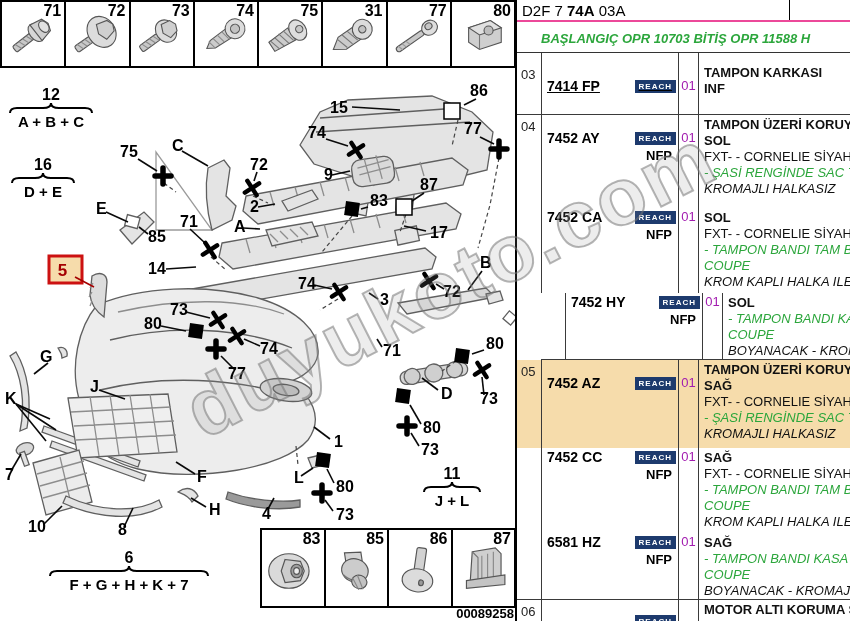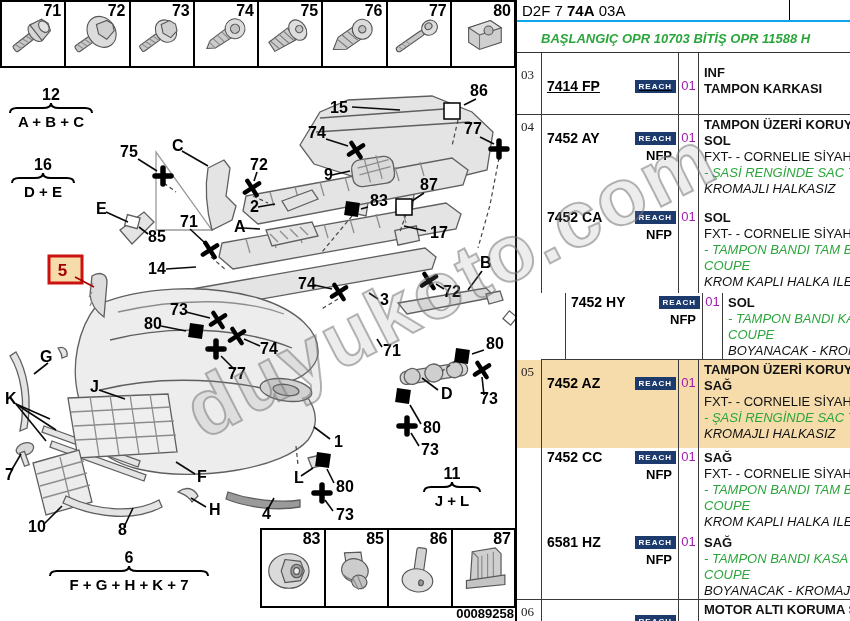--- a/index.html
+++ b/index.html
@@ -18,32 +18,32 @@
   #diagsvg{position:absolute;left:0;top:0;}
   #datecode{position:absolute;left:4px;top:628px;font-weight:bold;font-size:13px;}
   #docnum{position:absolute;left:428px;top:606px;width:86px;text-align:right;font-weight:bold;font-size:13px;}
   #watermark{position:absolute;left:170px;top:375px;width:600px;font-size:80px;font-weight:bold;
     letter-spacing:3px;transform:rotate(-27deg);transform-origin:left top;
     color:rgba(140,140,140,0.16);-webkit-text-stroke:2px rgba(120,120,120,0.55);
     pointer-events:none;z-index:40;}
   
   #ptable{position:absolute;left:515px;top:0;width:335px;height:621px;box-sizing:border-box;
           border-left:2px solid #000;background:#fff;overflow:hidden;}
-  .h1{height:22px;border-bottom:2px solid #0ea5e9;display:flex;box-sizing:border-box;}
+  .h1{height:22px;border-bottom:2px solid #ec4899;display:flex;box-sizing:border-box;}
   .h1 .c1{width:273px;border-right:1px solid #000;font-size:15px;padding:2px 0 0 5px;box-sizing:border-box;white-space:nowrap;}
   .h1 .c2{flex:1;}
   .h1 b{font-weight:bold;}
   .h2{height:31px;border-bottom:1px solid #333;box-sizing:border-box;color:#2ca63c;
       font-style:italic;font-weight:bold;font-size:13px;padding:9px 0 0 24px;white-space:nowrap;overflow:hidden;}
   .trow{display:grid;grid-template-columns:25px 137px 20px 1fr;}
   .trow > div{border-right:1px solid #3a3a3a;box-sizing:border-box;overflow:hidden;}
   .trow > div:last-child{border-right:none;}
   .trow.blockend > div{border-bottom:1px solid #3a3a3a;}
   .trow.hl > div{background:#f6dcab;}
-  .c-item{font-size:13px;color:#222;padding:4px 0 0 4px;font-family:Liberation Serif, serif;}
+  .c-item{font-size:13px;color:#222;padding:4px 0 0 4px;}
   .c-part{padding-left:0;}
   .partline{display:flex;justify-content:space-between;align-items:center;padding-left:5px;}
   .pn{font-weight:bold;font-size:14px;white-space:nowrap;}
   .reach{background:#1d3a6d;color:#fff;font-weight:bold;font-size:8px;letter-spacing:1px;
          padding:2px 4px 2px 4px;margin-right:2px;line-height:9px;}
   .nfp{text-align:right;font-weight:bold;font-size:13px;padding-right:6px;margin-top:2px;}
   .c-qty{font-size:13px;color:#a21caf;text-align:center;}
   .c-desc{padding:2px 0 0 5px;}
   .dl{font-size:13px;line-height:16px;white-space:nowrap;color:#111;}
   .dl.b{font-weight:bold;}
@@ -463,21 +463,21 @@
           <svg viewBox="0 0 64 64">
             <g transform="rotate(-33 32 32)" stroke="#555" stroke-width="1.2">
               <path d="M8 26 L34 24 L34 40 L8 38 Z" fill="#cccccc"></path>
               <path d="M10 25 l4 14 M16 25 l4 14 M22 24 l4 15 M28 24 l4 15" fill="none" stroke="#777"></path>
               <ellipse cx="42" cy="32" rx="9" ry="12" fill="#dedede"></ellipse>
               <circle cx="44" cy="32" r="4" fill="#c6c6c6"></circle>
             </g>
           </svg>
         </div>
         <div class="icell">
-          <span class="num">76</span>
+          <span class="num">31</span>
           <svg viewBox="0 0 64 64">
             <g transform="rotate(-35 32 32)" stroke="#555" stroke-width="1.2">
               <path d="M4 32 L16 24 L36 24 L36 40 L16 40 Z" fill="#cccccc"></path>
               <path d="M14 25 l4 14 M21 24 l4 15 M28 24 l4 15" fill="none" stroke="#777"></path>
               <circle cx="43" cy="32" r="11" fill="#dcdcdc"></circle>
               <circle cx="43" cy="32" r="4" fill="#c2c2c2"></circle>
             </g>
           </svg>
         </div>
         <div class="icell">
@@ -571,22 +571,22 @@
         <div class="trow blockend" style="min-height: 52px;">
           <div class="c-item">03</div>
           <div class="c-part" style="padding-top: 15px; text-decoration: underline;">
             <div class="partline">
               <span class="pn">7414 FP</span>
               <span class="reach">REACH</span>
             </div>
           </div>
           <div class="c-qty" style="padding-top: 15px;">01</div>
           <div class="c-desc">
+            <div class="dl b">TAMPON KARKASI</div>
             <div class="dl b">INF</div>
-            <div class="dl b">TAMPON KARKASI</div>
           </div>
         </div>
         <div class="trow" style="min-height: 93px;">
           <div class="c-item">04</div>
           <div class="c-part" style="padding-top: 15px;">
             <div class="partline">
               <span class="pn">7452 AY</span>
               <span class="reach">REACH</span>
             </div>
             <div class="nfp">NFP</div>

